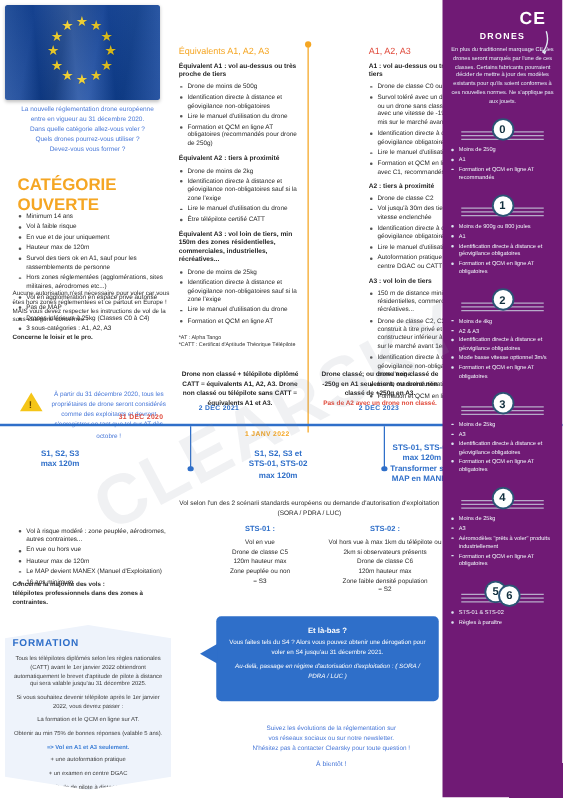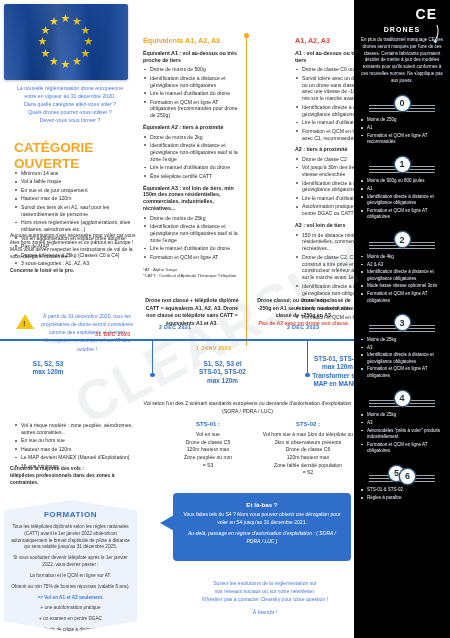--- a/index.html
+++ b/index.html
@@ -90,42 +90,42 @@
   }
 
   
   .formation {
     position: absolute; left: 4px; top: 500px; width: 133px; height: 132px;
     background: #eef3fb;
     clip-path: polygon(0% 8%, 50% 0%, 100% 8%, 100% 92%, 50% 100%, 0% 92%);
     padding: 10px 6px 6px 6px;
   }
   .formation h3 {
-    text-align:center; font-size: 8px; color:#2f6fc9; letter-spacing: .6px;
+    font-size: 8px; color:#2f6fc9; letter-spacing: .6px;
     margin-bottom: 5px; font-weight: bold;
   }
   .formation p {
     text-align:center; font-size: 4.7px; line-height: 1.45; color:#3a3a3a; margin-bottom: 4px;
   }
   .formation .blue { color:#3d7fd6; font-weight:bold; }
 
   
   .col-eq { position: absolute; left: 143px; top: 36px; width: 100px; }
   .col-a  { position: absolute; left: 251px; top: 36px; width: 104px; margin-left: 44px; }
 
   .vline-orange {
     position: absolute; left: 246px; top: 36px; width: 1.4px; height: 310px;
     background:#f5a623;
   }
   .vline-orange .dot {
     position:absolute; left:-2px; top:-3px; width:5px; height:5px;
     background:#f5a623; border-radius:50%;
   }
 
-  .colhead { font-size: 7.2px; font-weight:bold; margin-bottom: 4px; }
+  .colhead { font-size: 7.2px; font-weight:normal; margin-bottom: 4px; }
   .colhead.orange { color:#f5a623; }
   .colhead.red { color:#e04b3c; }
 
   .sub { font-size: 5.3px; font-weight: bold; color:#1f1f1f; margin: 5px 0 2.5px 0; line-height:1.3; }
 
   .footnote { font-size: 4.3px; color:#333; line-height:1.5; margin-top: 6px; }
 
   
   .tl-box { position: absolute; font-size: 5.2px; line-height: 1.45; text-align:center; font-weight:bold; }
   .tl-left { left: 142px; top: 297px; width: 100px; color:#1f1f1f; }
@@ -193,21 +193,21 @@
 
   .closing {
     position:absolute; left: 180px; top: 580px; width: 170px;
     text-align:center; font-size: 5.1px; line-height:1.55; color:#4a79d8;
   }
   .closing .sig { font-size:5.4px; margin-top:4px; }
 
   
   .sidebar {
     position: absolute; right: 0; top: 0; width: 96px; height: 638px;
-    background: #000000;
+    background: #701a75;
     padding: 6px 7px;
     color: #ffffff;
   }
   .ce {
     font-size: 14px; font-weight: bold; letter-spacing: 1px;
     text-align: right; color:#ffffff; margin-bottom: 2px; padding-right: 6px;
   }
   .arrow-curve {
     position:absolute; right: 10px; top: 24px; width: 14px; height: 20px;
   }

